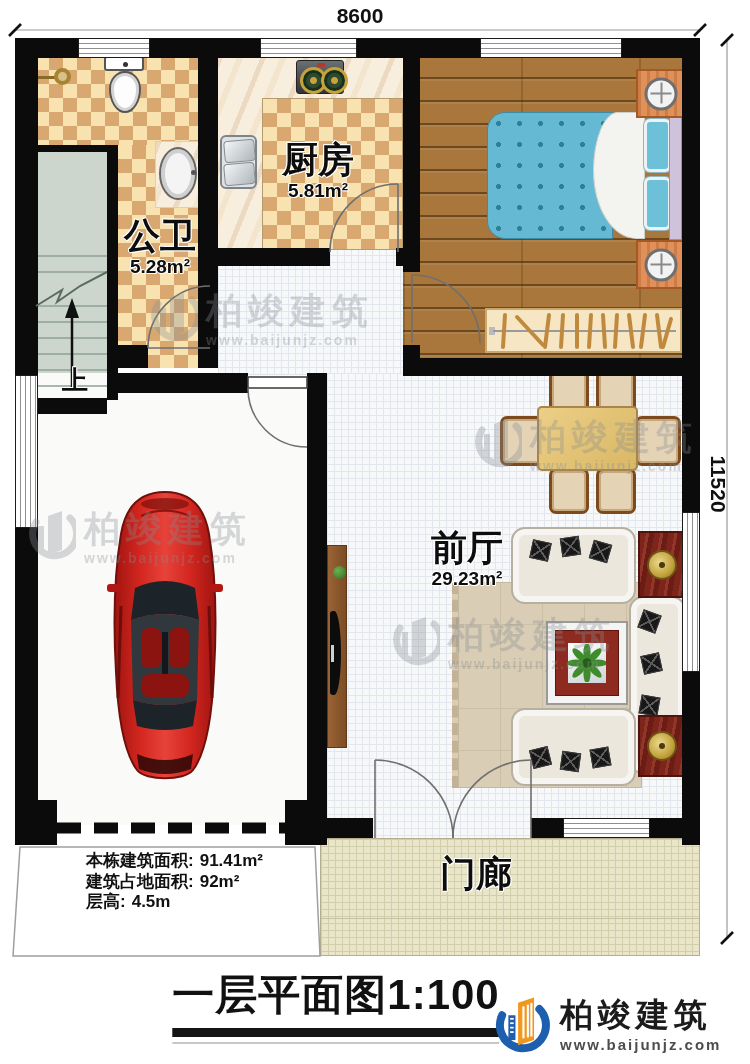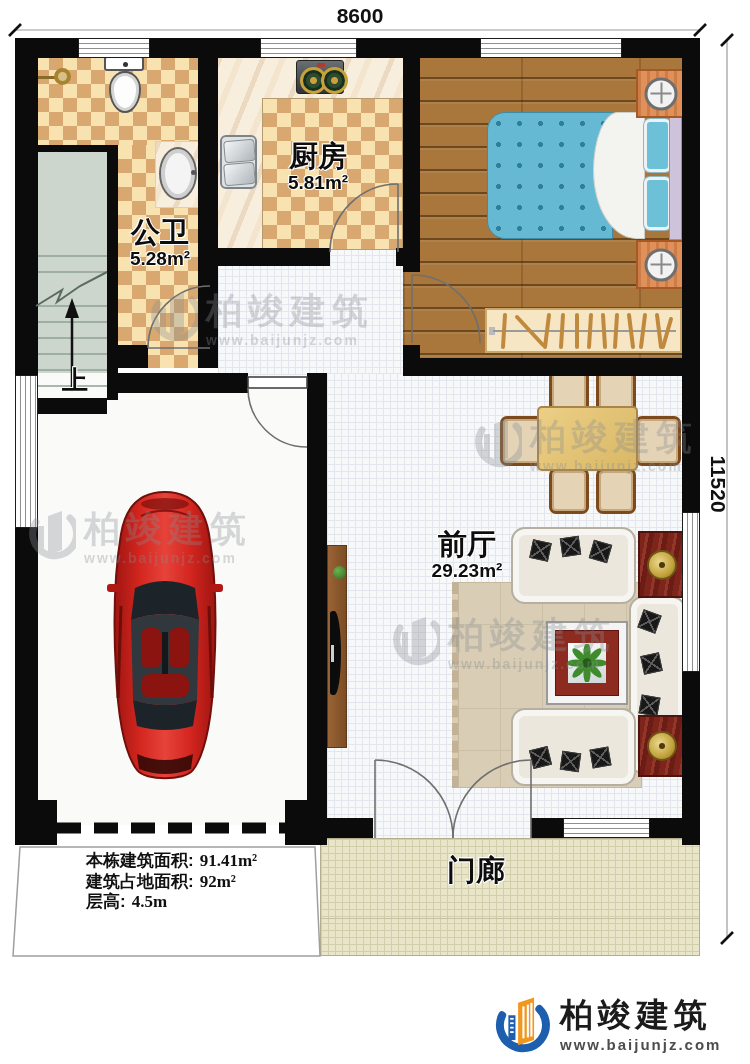--- a/index.html
+++ b/index.html
@@ -14,28 +14,28 @@
   .porchbg{background-color:#e9e5c9;background-image:linear-gradient(#d2cdab 1px, transparent 1px),linear-gradient(90deg,#d2cdab 1px, transparent 1px);background-size:7px 7px;border:1px solid #b3ae8e;box-sizing:border-box;}
   .stairbg{background:#ccd6cd;}
   .garagebg{background:#fafaf9;}
   .wall{position:absolute;background:#0b0b0b;z-index:20;}
   .win-h{position:absolute;z-index:25;background-color:#fff;background-image:repeating-linear-gradient(to bottom, transparent 0 4px, #8f8f8f 4px 5px);border:1px solid #1c1c1c;box-sizing:border-box;}
   .win-v{position:absolute;z-index:25;background-color:#fff;background-image:repeating-linear-gradient(to right, transparent 0 4px, #8f8f8f 4px 5px);border:1px solid #1c1c1c;box-sizing:border-box;}
   .furn{position:absolute;z-index:10;box-sizing:border-box;}
   
   .label{position:absolute;transform:translateX(-50%);text-align:center;line-height:1.12;white-space:nowrap;z-index:40;color:#0d0d0d;
          text-shadow:1px 0 0 #fff,-1px 0 0 #fff,0 1px 0 #fff,0 -1px 0 #fff,1px 1px 0 #fff,-1px -1px 0 #fff;}
-  .room-name{font-size:29px;font-weight:bold;}
+  .room-name{font-size:36px;font-weight:bold;}
   .room-area{font-size:19px;font-weight:bold;}
   .up-label{font-size:26px;font-weight:bold;}
   .dim{position:absolute;font-size:21px;font-weight:bold;color:#111;z-index:50;}
   
   .stats{position:absolute;left:86px;top:851px;z-index:50;font-size:17px;font-weight:bold;color:#111;line-height:1.22;}
   .stats .row{white-space:nowrap;}
-  .stats .v{margin-left:6px;font-family:Liberation Serif, serif;}
+  .stats .v{margin-left:6px;}
   
   .title-block{position:absolute;left:336px;top:974px;transform:translateX(-50%);text-align:center;z-index:50;}
   .title-text{font-size:42px;font-weight:bold;color:#111;line-height:1;white-space:nowrap;letter-spacing:1px;}
   .title-u1{margin-top:12px;height:9px;background:#141414;}
   .title-u2{margin-top:5px;height:2px;background:#c8c8c8;}
   
   .logo{position:absolute;left:488px;top:994px;display:flex;align-items:center;gap:10px;z-index:50;}
   .logo-name{font-size:33px;font-weight:bold;color:#1b1b1b;letter-spacing:5px;line-height:1;white-space:nowrap;}
   .logo-url{font-size:15px;font-weight:bold;color:#4d4d4d;letter-spacing:2px;margin-top:5px;white-space:nowrap;}
   
@@ -356,20 +356,21 @@
   <div class="dim" style="left:360px;top:4px;transform:translateX(-50%)">8600</div>
   <div class="dim" style="left:718px;top:484px;transform:translate(-50%,-50%) rotate(90deg)">11520</div>
 
   <div class="stats">
     <div class="row"><span>本栋建筑面积:</span><span class="v">91.41m²</span></div>
     <div class="row"><span>建筑占地面积:</span><span class="v">92m²</span></div>
     <div class="row"><span>层高:</span><span class="v">4.5m</span></div>
   </div>
 
   <div class="title-block">
+    <div class="title-text"><span>一层平面图</span><span>1:100</span></div>
     <div class="title-u1"></div>
     <div class="title-u2"></div>
   </div>
 
   <div class="logo">
     <svg width="62" height="62" viewBox="0 0 70 70">
       <path d="M16 24 A26 26 0 1 0 58 17" stroke="#1d5fae" stroke-width="9" fill="none" stroke-linecap="round"></path>
       <rect x="23" y="24" width="8" height="28" fill="#1d5fae"></rect>
       <g fill="#fff">
           <rect x="25" y="27" width="4" height="2"></rect>

